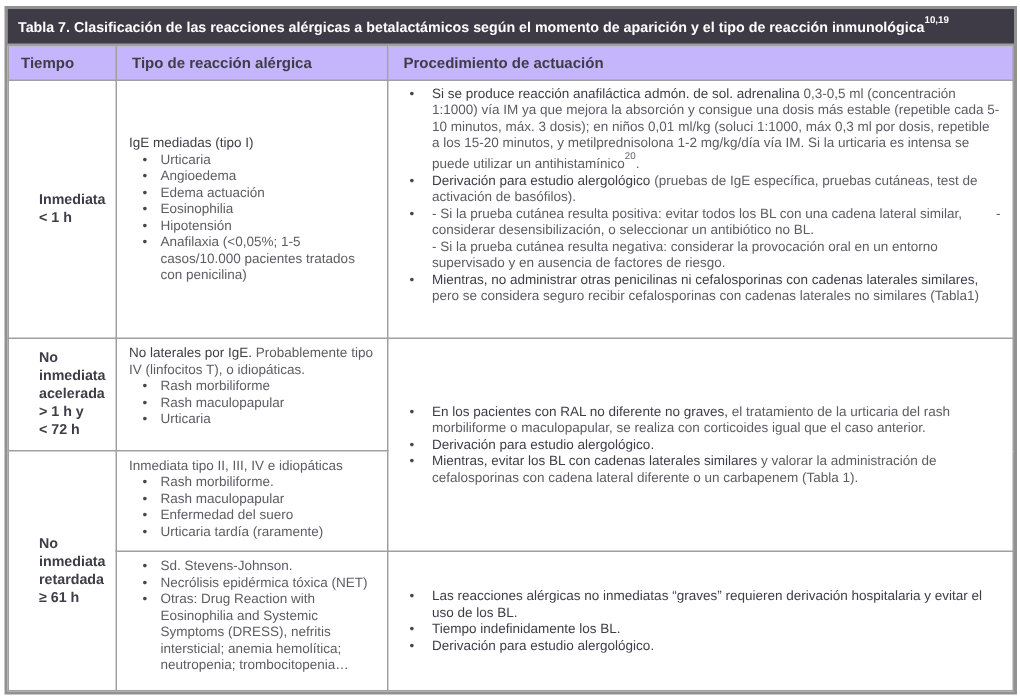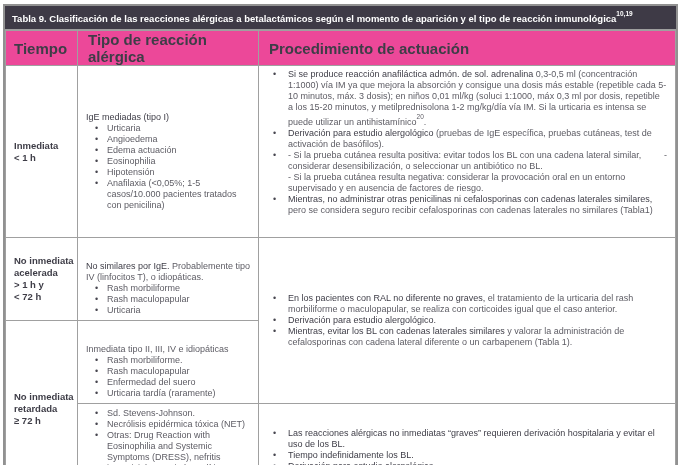--- a/index.html
+++ b/index.html
@@ -28,23 +28,23 @@
   table {
     border-collapse: collapse;
     table-layout: fixed;
     width: 100%;
   }
   col.c1 { width: 72px; }
   col.c2 { width: 181px; }
   td, th { border: 1px solid #a0a0a0; }
   th {
     height: 22px;
-    background: #ec4899;
+    background: #c4b5fd;
     color: #3e3d47;
-    font-size: 15px;
+    font-size: 10px;
     font-weight: bold;
     text-align: left;
     vertical-align: middle;
     padding: 0 0 0 8px;
   }
   th.h23 { padding-left: 10px; }
   td {
     font-size: 9px;
     line-height: 11px;
     color: #5d5c64;
@@ -53,50 +53,50 @@
   }
   tr.r1 { height: 172px; }
   tr.r2 { height: 75px; }
   tr.r3 { height: 67px; }
   tr.r4 { height: 93px; margin-top: 40px; }
   .tiempo {
     font-weight: bold;
     color: #3e3d47;
     font-size: 9.5px;
     line-height: 12px;
-    padding-left: 8px;
+    padding-left: 20px;
     vertical-align: middle;
   }
   .tipo { padding: 4px 5px 4px 8px; }
   .proc { padding: 3px 8px 3px 10px; }
   .top { vertical-align: top; }
   .mid { vertical-align: middle; }
   .b { font-weight: normal; color: #3e3d47; }
-  .hd { margin-bottom: 0px; margin-top: 19px; }
+  .hd { margin-bottom: 0px; }
   .bullet { display: flex; }
   .bullet .dot {
     flex: none;
     width: 21px;
     text-align: center;
     color: #47464f;
   }
   .bullet .dot::before { content: "\2022"; }
   .proc .bullet .dot { width: 19px; text-align: left; padding-left: 4px; box-sizing: border-box; }
   .bt { flex: 1; }
   .proc sup { font-size: 6.5px; position: relative; top: -2px; }
   .dashr { float: right; }
   .line { display: block; }
 </style>
 </head>
 <body>
 
 <div class="twrap">
 
   <div class="title">
-    <span>Tabla 9. Clasificación de las reacciones alérgicas a betalactámicos según el momento de aparición y el tipo de reacción inmunológica</span><sup>10,19</sup>
+    <span>Tabla 7. Clasificación de las reacciones alérgicas a betalactámicos según el momento de aparición y el tipo de reacción inmunológica</span><sup>10,19</sup>
   </div>
 
   <table>
     <colgroup>
         <col class="c1">
         <col class="c2">
         <col class="c3">
       </colgroup>
 
     <tbody>
@@ -162,21 +162,21 @@
     </tr>
 
     <tr class="r2">
       <td class="tiempo">
         <div>No inmediata</div>
         <div>acelerada</div>
         <div>&gt; 1 h y</div>
         <div>&lt; 72 h</div>
       </td>
       <td class="tipo top">
-        <div class="hd"><span class="b">No similares por IgE.</span><span> Probablemente tipo IV (linfocitos T), o idiopáticas.</span></div>
+        <div class="hd"><span class="b">No laterales por IgE.</span><span> Probablemente tipo IV (linfocitos T), o idiopáticas.</span></div>
         <div class="bullet">
               <span class="dot"></span>
               <div class="bt">Rash morbiliforme</div>
             </div>
         <div class="bullet">
               <span class="dot"></span>
               <div class="bt">Rash maculopapular</div>
             </div>
         <div class="bullet">
               <span class="dot"></span>
@@ -196,21 +196,21 @@
               <span class="dot"></span>
           <div class="bt"><span class="b">Mientras, evitar los BL con cadenas laterales similares</span><span> y valorar la administración de cefalosporinas con cadena lateral diferente o un carbapenem (Tabla 1).</span></div>
         </div>
       </td>
     </tr>
 
     <tr class="r3">
       <td class="tiempo" rowspan="2">
         <div>No inmediata</div>
         <div>retardada</div>
-        <div>≥ 72 h</div>
+        <div>≥ 61 h</div>
       </td>
       <td class="tipo top">
         <div class="hd">Inmediata tipo II, III, IV e idiopáticas</div>
         <div class="bullet">
               <span class="dot"></span>
               <div class="bt">Rash morbiliforme.</div>
             </div>
         <div class="bullet">
               <span class="dot"></span>
               <div class="bt">Rash maculopapular</div>

